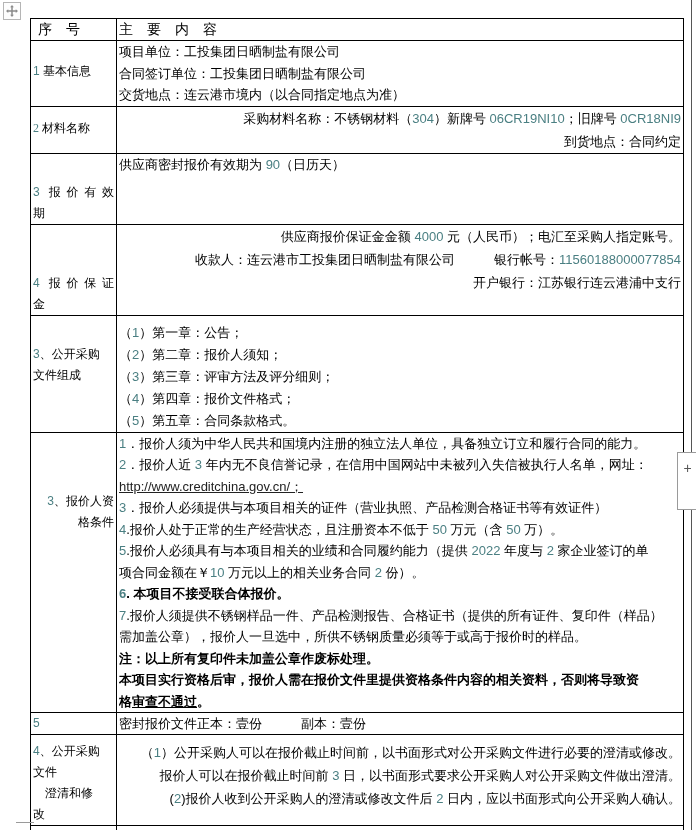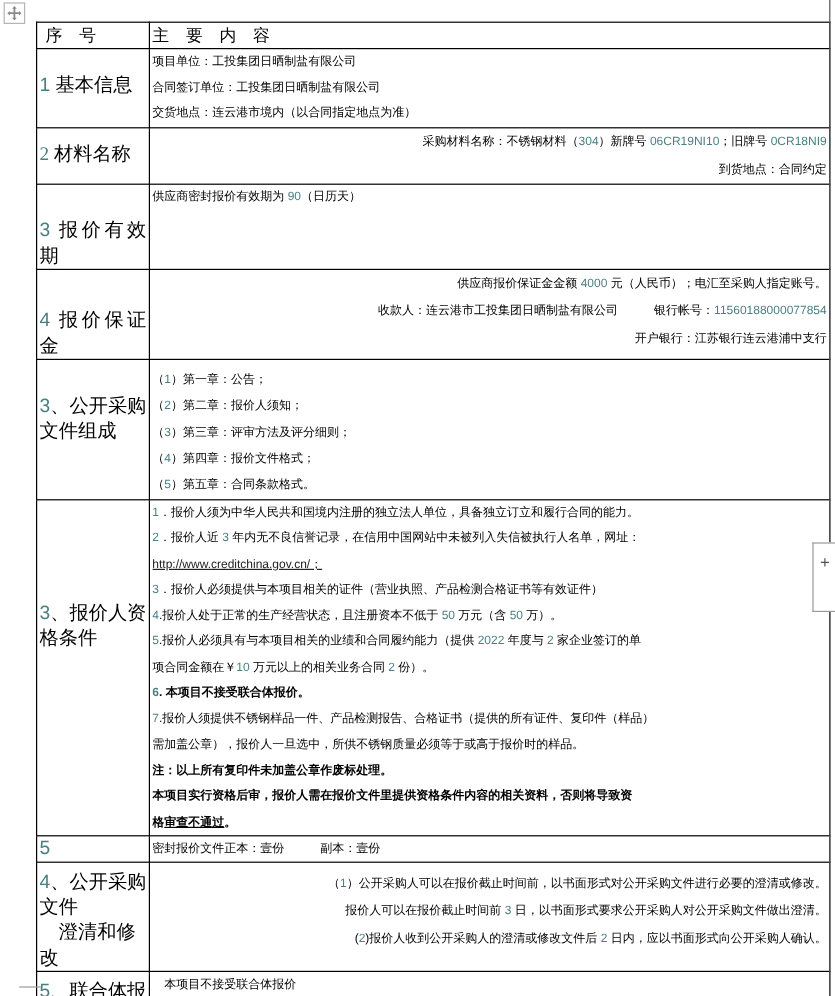--- a/index.html
+++ b/index.html
@@ -7,33 +7,33 @@
     width:696px;height:830px;position:relative;overflow:hidden;
     background:#ffffff;color:#000;
     font-family:"Liberation Sans","DejaVu Sans",sans-serif;
   }
   
   table.doc{
     border-collapse:collapse;position:absolute;left:30px;top:18px;
     table-layout:fixed;background:#fff;
   }
   td{border:1px solid #000;vertical-align:top;padding:0 2px;overflow:hidden;}
-  td.lbl{width:76px;font-size:16px;line-height:21px;}
-  td.cnt{width:562px;font-size:10px;line-height:21.5px;}
+  td.lbl{width:76px;font-size:12px;line-height:21px;}
+  td.cnt{width:562px;font-size:13px;line-height:21.5px;}
   td.hdr{font-size:14px;line-height:21px;white-space:pre;}
   td.hdr.seq{padding-left:7px;}
   .t-line{white-space:pre;overflow:hidden;}
   .num{color:#4a7f82;}
   .b{font-weight:bold;}
   .u{text-decoration:underline;text-align:right;}
   .url{text-decoration:underline;color:#222;}
   .jl{text-align:justify;text-align-last:justify;margin-top:28px;}
   
-  .pt6{padding-top:6px;} .pt8{padding-top:4px;} .pt11{padding-top:11px;font-family:Liberation Serif, serif;}
-  .pt20{padding-top:20px;} .pt28{padding-top:28px;} .pt118{padding-top:84px;}
+  .pt6{padding-top:6px;} .pt8{padding-top:20px;} .pt11{padding-top:11px;font-family:Liberation Serif, serif;}
+  .pt20{padding-top:20px;} .pt28{padding-top:28px;} .pt118{padding-top:58px;text-align:right;}
   .lh22 .t-line{line-height:22px;}
   .lh23 .t-line{line-height:23px;text-align:right;}
   .lh21 .t-line{line-height:21px;}
   
   .move-handle{
     position:absolute;left:3px;top:2px;width:16px;height:16px;
     border:1px solid #b5b5b5;background:#fdfdfd;
     display:flex;align-items:center;justify-content:center;
   }
   .move-handle svg{display:block;}

